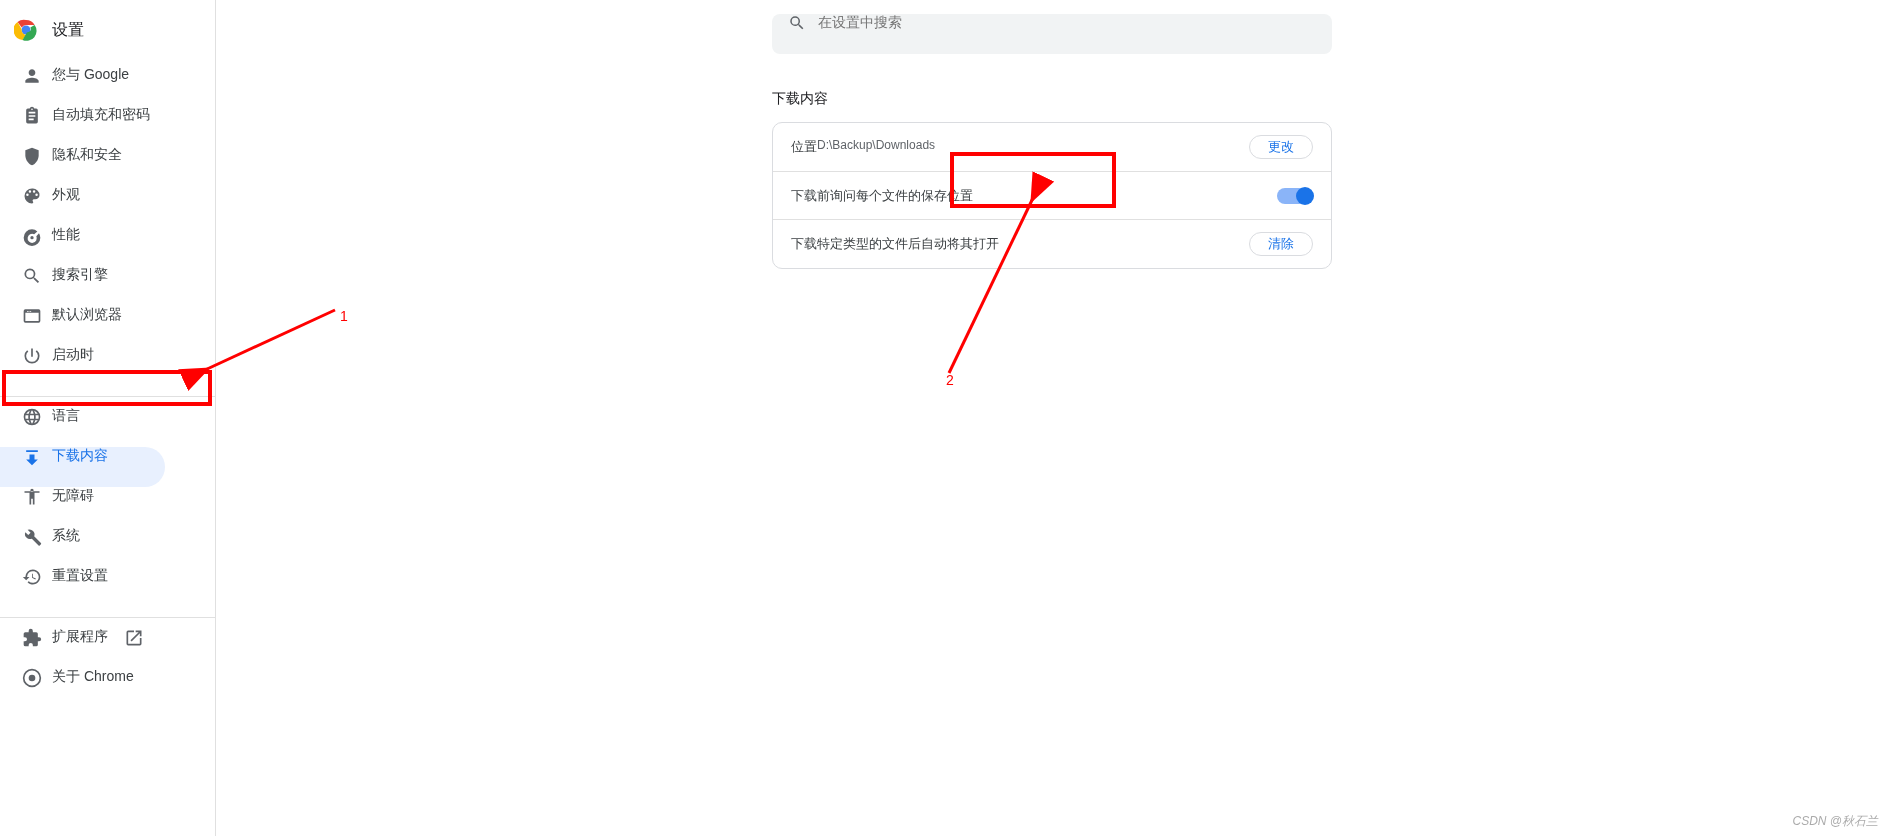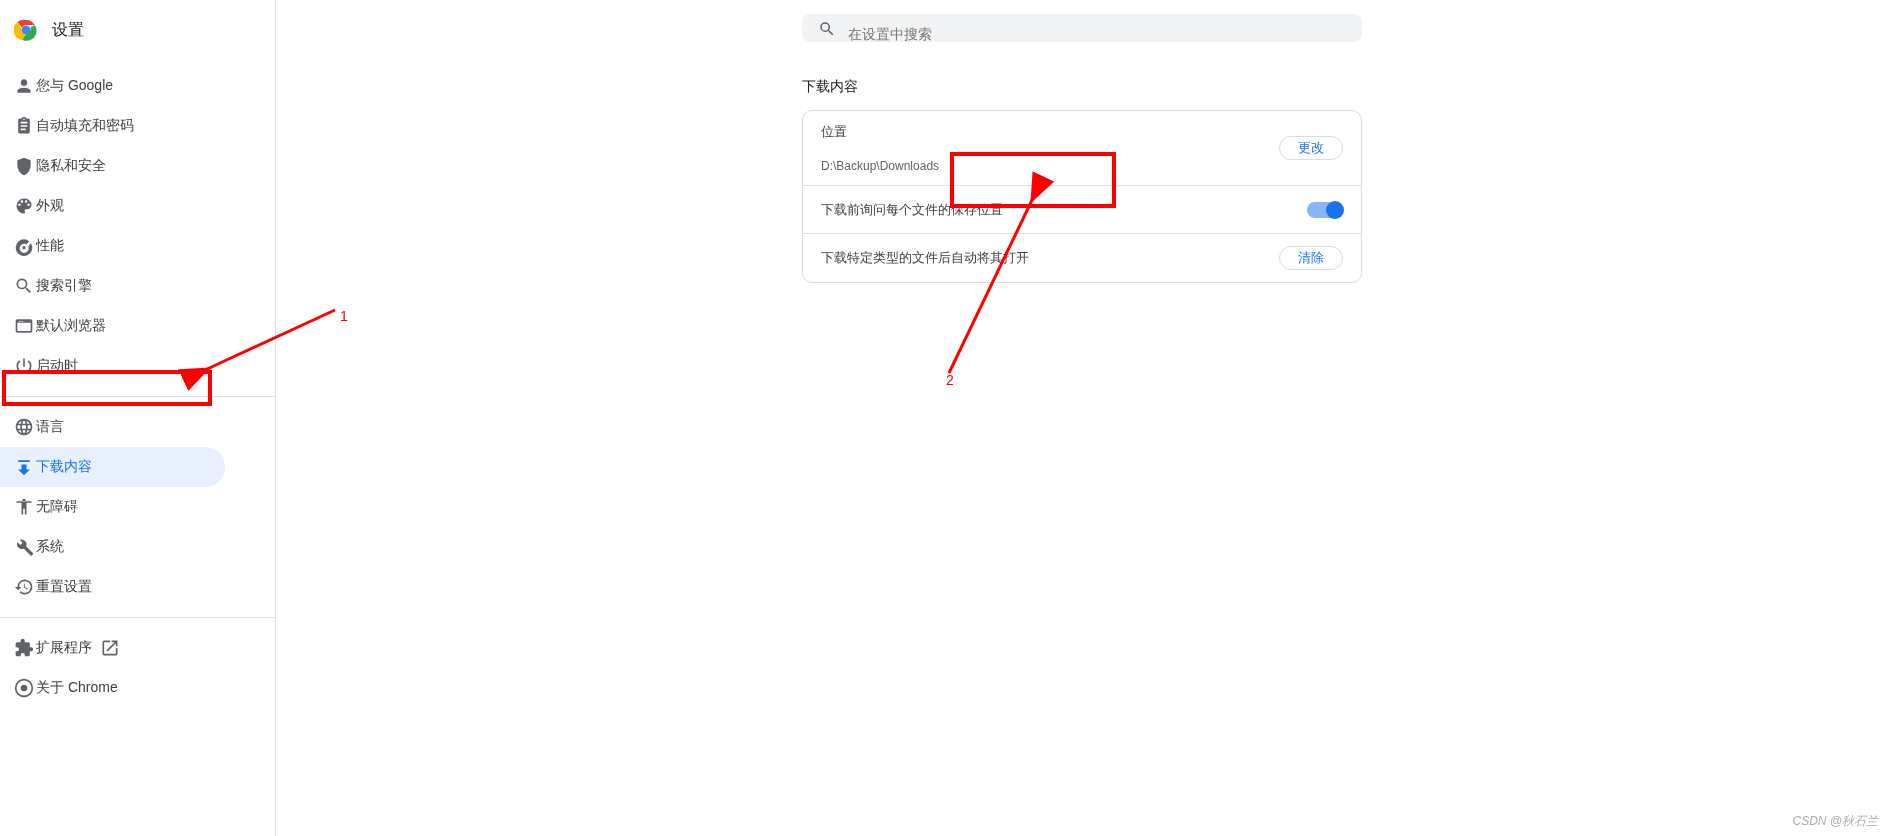--- a/index.html
+++ b/index.html
@@ -1,48 +1,48 @@
 <!DOCTYPE html>
 <html><head>
   <meta charset="utf-8">
   <style>
     * { margin: 0; padding: 0; box-sizing: border-box; font-family: "Microsoft YaHei", Arial, sans-serif; }
     body { background: #fff; color: #202124; width: 1888px; height: 836px; position: relative; overflow: hidden; }
 
     .layout { display: flex; width: 100%; height: 100%; }
 
-    .sidebar { width: 276px; height: 100%; border-right: 1px solid #e0e0e0; display: flex; flex-direction: column; }
+    .sidebar { width: 216px; height: 100%; border-right: 1px solid #e0e0e0; display: flex; flex-direction: column; }
     .sidebar-header { display: flex; align-items: center; padding: 18px 20px 18px 14px; gap: 14px; }
     .sidebar-header .logo { width: 24px; height: 24px; }
     .sidebar-header .title { font-size: 16px; color: #202124; }
 
     .nav-list { display: flex; flex-direction: column; padding-top: 6px; }
-    .nav-item { display: flex; align-items: center; height: 40px; padding-left: 14px; gap: 2px; cursor: pointer; border-radius: 0 20px 20px 0; margin-right: 50px; }
+    .nav-item { display: flex; align-items: flex-start; height: 40px; padding-left: 22px; gap: 10px; cursor: pointer; border-radius: 0 20px 20px 0; margin-right: 50px; }
     .nav-item.selected { background: #e8f0fe; color: #1a73e8; }
     .nav-item.selected .nav-label { color: #1a73e8; }
     .nav-item .icon-slot { width: 20px; height: 20px; display: flex; align-items: center; justify-content: center; }
     .nav-item .icon-slot svg { width: 20px; height: 20px; fill: #5f6368; }
     .nav-item.selected .icon-slot svg { fill: #1a73e8; }
     .nav-label { font-size: 14px; color: #3c4043; }
     .nav-sep { height: 1px; background: #e0e0e0; margin: 10px 0; }
     .nav-item .ext-link-icon { margin-left: 6px; }
 
     .main { flex: 1; display: flex; flex-direction: column; align-items: center; }
 
     .search-wrap { width: 560px; margin-top: 14px; }
-    .search-box { display: flex; align-items: flex-end; gap: 12px; height: 28px; background: #f1f3f4; border-radius: 8px; padding: 0 16px; }
+    .search-box { display: flex; align-items: flex-start; gap: 12px; height: 40px; background: #f1f3f4; border-radius: 8px; padding: 0 16px; }
     .search-box svg { width: 18px; height: 18px; fill: #5f6368; }
     .search-box input { border: none; outline: none; background: transparent; font-size: 14px; width: 100%; color: #3c4043; }
 
     .section-title { width: 560px; margin-top: 36px; font-size: 14px; color: #202124; }
 
     .card { width: 560px; border: 1px solid #dadce0; border-radius: 10px; margin-top: 14px; }
     .row { display: flex; align-items: center; justify-content: space-between; padding: 12px 18px; border-bottom: 1px solid #e0e0e0; min-height: 48px; }
     .row:last-child { border-bottom: none; }
-    .row-text { display: flex; flex-direction: column; gap: 18px; justify-content: flex-end; }
+    .row-text { display: flex; flex-direction: row; gap: 0; justify-content: flex-end; }
     .row-label { font-size: 13px; color: #3c4043; }
     .row-sub { font-size: 12px; color: #5f6368; }
 
     .pill-btn { display: inline-flex; align-items: center; justify-content: center; height: 24px; padding: 0 18px; border: 1px solid #dadce0; border-radius: 16px; background: #fff; color: #1a73e8; font-size: 13px; cursor: pointer; }
 
     .toggle { width: 36px; height: 16px; border-radius: 8px; background: #8ab4f8; position: relative; cursor: pointer; }
     .toggle .knob { width: 18px; height: 18px; border-radius: 50%; background: #1a73e8; position: absolute; top: -1px; right: -1px; }
 
     .annotation { position: absolute; pointer-events: none; }
     .anno-text { color: #ff0000; font-size: 14px; position: absolute; }

